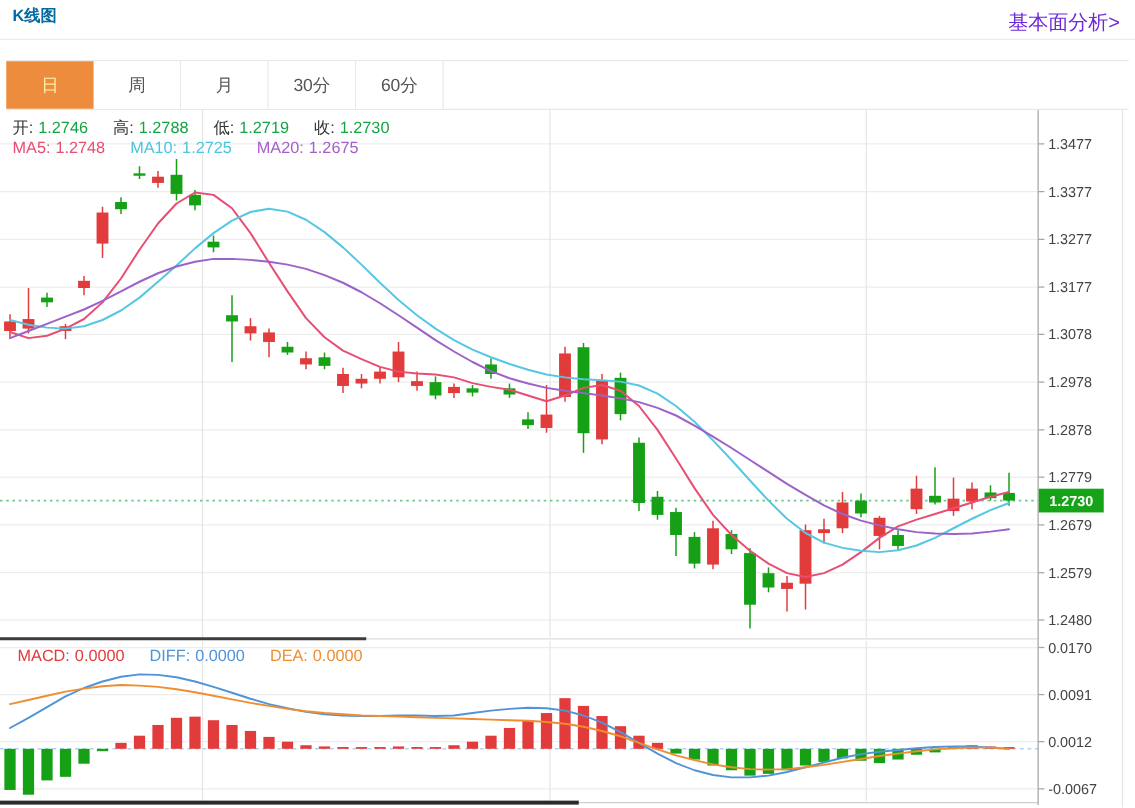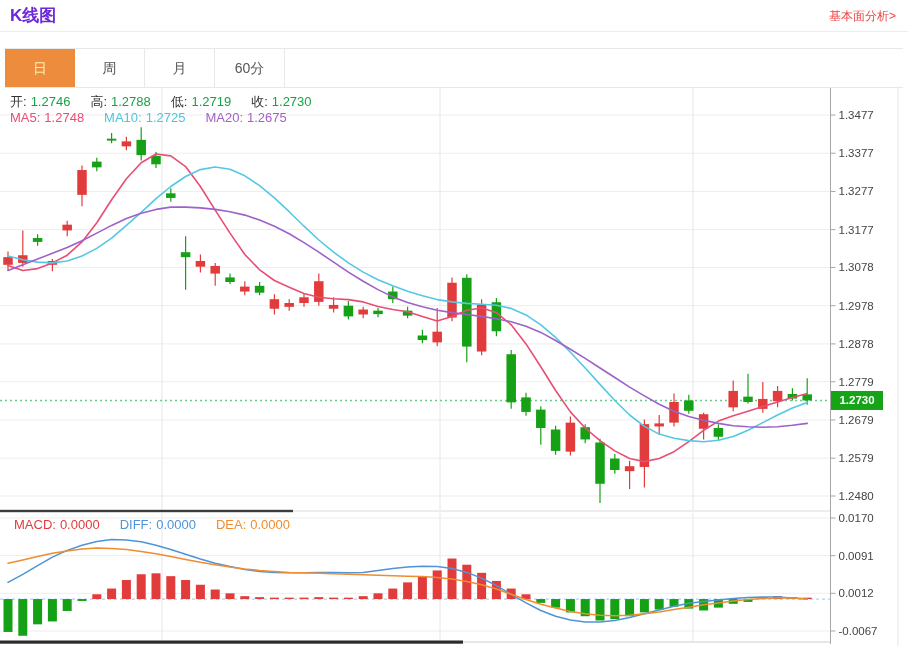--- a/index.html
+++ b/index.html
@@ -1,20 +1,20 @@
 <!DOCTYPE html>
 <html><head>
 <meta charset="utf-8">
 <style>
   html,body{margin:0;padding:0;background:#fff;}
   body{width:908px;height:646px;position:relative;overflow:hidden;
        font-family:"Liberation Sans","DejaVu Sans",sans-serif;-webkit-font-smoothing:antialiased;}
   .header{position:absolute;top:0;left:0;width:908px;height:31px;border-bottom:1px solid #ececec;background:#fff;}
-  .title{position:absolute;left:10px;top:4px;font-size:17px;font-weight:bold;color:#6d28d9;}
-  .fund-link{position:absolute;right:12px;top:8px;font-size:12px;color:#ef4444;text-decoration:none;cursor:pointer;}
+  .title{position:absolute;left:10px;top:4px;font-size:13px;font-weight:bold;color:#0369a1;}
+  .fund-link{position:absolute;right:12px;top:8px;font-size:16px;color:#6d28d9;text-decoration:none;cursor:pointer;}
   .tabs{position:absolute;top:48px;left:5px;width:898px;height:40px;display:flex;
         border-top:1px solid #e8e8e8;border-bottom:1px solid #e8e8e8;box-sizing:border-box;background:#fff;}
   .tab{width:70px;height:38px;line-height:38px;text-align:center;font-size:14px;color:#555;
        border-right:1px solid #e8e8e8;box-sizing:border-box;cursor:pointer;background:#fff;}
   .tab:first-child{border-left:1px solid #e8e8e8;}
   .tab.active{border:none;font-weight:normal;}
   .chart-area{position:absolute;top:88px;left:0;width:908px;height:558px;}
   .overlay-row{position:absolute;left:10px;font-size:13px;white-space:nowrap;z-index:5;}
   .overlay-row span{margin-right:4px;}
   .overlay-row .grp{margin-right:16px;}
@@ -29,20 +29,21 @@
 
 <div class="header">
   <div class="title">K线图</div>
   <a class="fund-link">基本面分析&gt;</a>
 </div>
 
 <div class="tabs" id="tabs">
     <div class="tab active" style="background: rgb(238, 140, 62); color: rgb(251, 237, 170);">日</div>
     <div class="tab">周</div>
     <div class="tab">月</div>
+    <div class="tab">30分</div>
     <div class="tab">60分</div>
   </div>
 
 <div class="chart-area">
   <div class="overlay-row" id="ohlc-row"><span class="grp"><span style="color: rgb(51, 51, 51);">开:</span><span style="color: rgb(22, 163, 70);">1.2746</span></span><span class="grp"><span style="color: rgb(51, 51, 51);">高:</span><span style="color: rgb(22, 163, 70);">1.2788</span></span><span class="grp"><span style="color: rgb(51, 51, 51);">低:</span><span style="color: rgb(22, 163, 70);">1.2719</span></span><span class="grp"><span style="color: rgb(51, 51, 51);">收:</span><span style="color: rgb(22, 163, 70);">1.2730</span></span></div>
   <div class="overlay-row" id="ma-row"><span class="grp"><span style="color: rgb(232, 78, 116);">MA5:</span><span style="color: rgb(232, 78, 116);">1.2748</span></span><span class="grp"><span style="color: rgb(78, 196, 221);">MA10:</span><span style="color: rgb(78, 196, 221);">1.2725</span></span><span class="grp"><span style="color: rgb(165, 95, 200);">MA20:</span><span style="color: rgb(165, 95, 200);">1.2675</span></span></div>
   <div class="overlay-row" id="macd-row"><span class="grp"><span style="color: rgb(226, 59, 59);">MACD:</span><span style="color: rgb(226, 59, 59);">0.0000</span></span><span class="grp"><span style="color: rgb(79, 148, 216);">DIFF:</span><span style="color: rgb(79, 148, 216);">0.0000</span></span><span class="grp"><span style="color: rgb(239, 141, 49);">DEA:</span><span style="color: rgb(239, 141, 49);">0.0000</span></span></div>
   <svg id="chart" width="908" height="558">
       <line x1="0" y1="27" x2="830.5" y2="27" stroke="#ededed" stroke-width="1"></line>
       <line x1="830.5" y1="27" x2="835.5" y2="27" stroke="#a6a6a6" stroke-width="1"></line>

